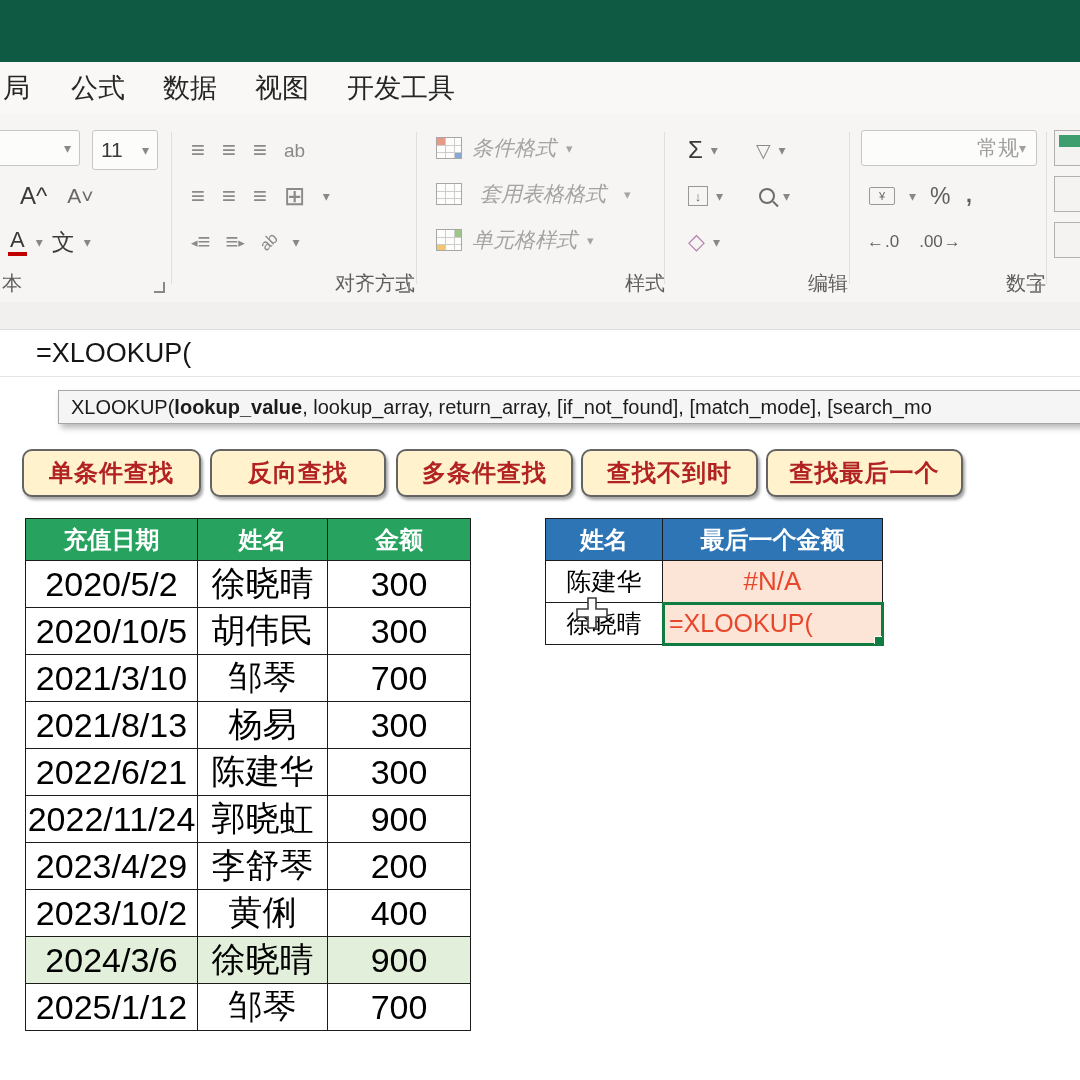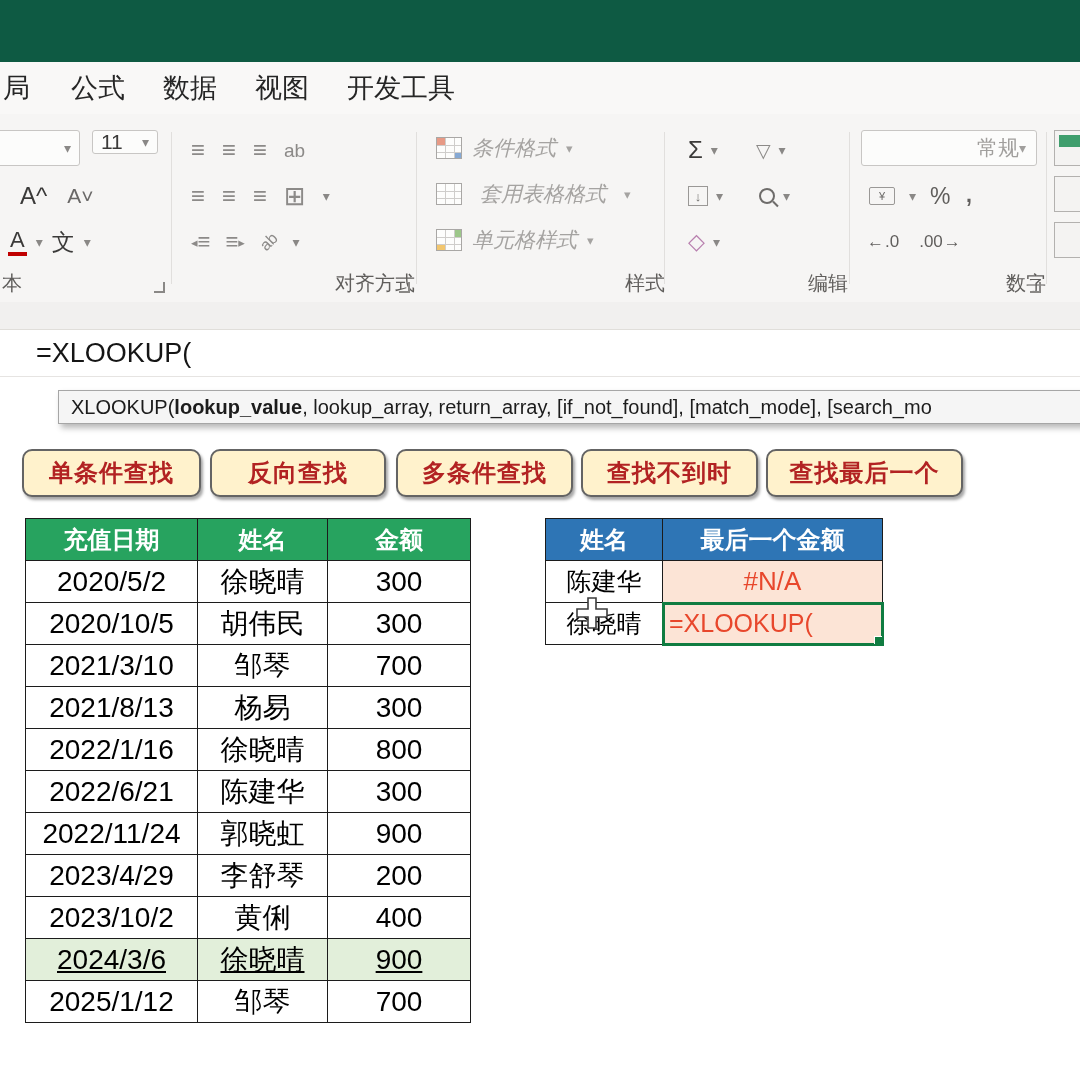--- a/index.html
+++ b/index.html
@@ -23,21 +23,21 @@
   .rrow{position:absolute;left:0;right:0;height:40px;display:flex;align-items:center;}
   .r1{top:16px}.r2{top:62px}.r3{top:108px}
   .glabel{position:absolute;bottom:5px;left:0;right:0;text-align:right;font-size:20px;color:#605e5c;}
   .flyout{position:absolute;bottom:9px;right:5px;width:9px;height:9px;
     border-right:2px solid #8a8886;border-bottom:2px solid #8a8886;}
   .vsep{position:absolute;top:18px;height:152px;width:1px;background:#e1dfdd;}
   .chev{font-size:14px;color:#8a8886;line-height:1;}
   .gico{color:#8c8a88;font-size:24px;line-height:1;}
   .dd{background:#fcfcfb;border:1px solid #c8c6c4;border-radius:3px;box-sizing:border-box;}
   .fd-name{position:absolute;left:-48px;top:16px;width:128px;height:36px;display:flex;align-items:center;justify-content:flex-end;padding-right:8px;}
-  .fd-size{position:absolute;left:92px;top:16px;width:66px;height:24px;display:flex;align-items:center;justify-content:space-between;padding:0 8px;font-size:21px;color:#3b3a39;}
+  .fd-size{position:absolute;left:92px;top:16px;width:66px;height:40px;display:flex;align-items:center;justify-content:space-between;padding:0 8px;font-size:21px;color:#3b3a39;}
   .a-glyph{font-size:24px;color:#3b3a39;}
   .a-glyph.small{font-size:21px;color:#6a6867;}
   .font-color-a{font-size:22px;color:#3b3a39;border-bottom:4px solid #c00000;line-height:1.05;padding:0 2px;}
   .wen{font-size:23px;color:#3b3a39;}
   .indent-ico{display:flex;align-items:center;font-size:13px;color:#8c8a88;}
   .indent-ico .lines{font-size:22px;}
   .orient{display:inline-block;font-size:16px;color:#8c8a88;transform:rotate(-45deg);}
   .grid-ico{width:26px;height:22px;border:1px solid #a9a7a5;box-sizing:border-box;background:
     linear-gradient(#cfcdcb,#cfcdcb) 0 7px/100% 1px no-repeat,
     linear-gradient(#cfcdcb,#cfcdcb) 0 14px/100% 1px no-repeat,
@@ -84,23 +84,23 @@
   
   .navbtn{position:absolute;top:449px;height:48px;background:var(--button-fill,#FFF2CC);
     border:2px solid #646464;border-radius:10px;box-shadow:2px 3px 3px rgba(0,0,0,0.35);
     display:flex;align-items:center;justify-content:center;font-size:24px;font-weight:bold;
     color:var(--button-text,#B22222);letter-spacing:1px;box-sizing:border-box;cursor:pointer;}
   
   table{border-collapse:collapse;table-layout:fixed;padding-left:33px;}
   .tbl-left{position:absolute;left:25px;top:518px;}
   .tbl-right{position:absolute;left:545px;top:518px;}
   td,th{border:1.6px solid #1c1c1c;text-align:center;padding:0;height:41px;overflow:hidden;white-space:nowrap;}
-  .tbl-left td{font-size:28px;color:#000;background:#fff;}
+  .tbl-left td{font-size:34px;color:#000;background:#fff;}
   .tbl-left th{background:var(--left-header,#27A35F);color:#fff;font-size:24px;font-weight:bold;}
-  .tbl-left tr.hl td{background:var(--highlight-row,#E2EFDA);text-decoration:underline;}
+  .tbl-left tr.hl td{background:var(--highlight-row,#E2EFDA);}
   .tbl-right th{background:var(--right-header,#2E75B5);color:#fff;font-size:24px;font-weight:bold;}
   .tbl-right td{font-size:25px;color:#000;background:#fff;}
   td.errcell{background:var(--cell-fill-orange,#FCE4D6);color:var(--error-text,#E8472C);font-size:26px;}
   td.editcell{background:var(--cell-fill-orange,#FCE4D6);color:var(--error-text,#E8472C);
     text-align:left;padding-left:6px;position:relative;outline:3px solid var(--edit-border,#107C41);outline-offset:-2px;}
   td.editcell::after{content:"";position:absolute;right:-2px;bottom:-2px;width:8px;height:8px;
     background:var(--edit-border,#107C41);border:1.5px solid #fff;}
   .cell-cursor{position:absolute;left:576px;top:597px;width:32px;height:32px;pointer-events:none;}
 </style>
 </head>
@@ -288,25 +288,20 @@
         <td>2021/3/10</td>
         <td>邹琴</td>
         <td>700</td>
       </tr>
   <tr>
         <td>2021/8/13</td>
         <td>杨易</td>
         <td>300</td>
       </tr>
   <tr>
-        <td>2022/1/16</td>
-        <td>徐晓晴</td>
-        <td>800</td>
-      </tr>
-  <tr>
         <td>2022/6/21</td>
         <td>陈建华</td>
         <td>300</td>
       </tr>
   <tr>
         <td>2022/11/24</td>
         <td>郭晓虹</td>
         <td>900</td>
       </tr>
   <tr>

